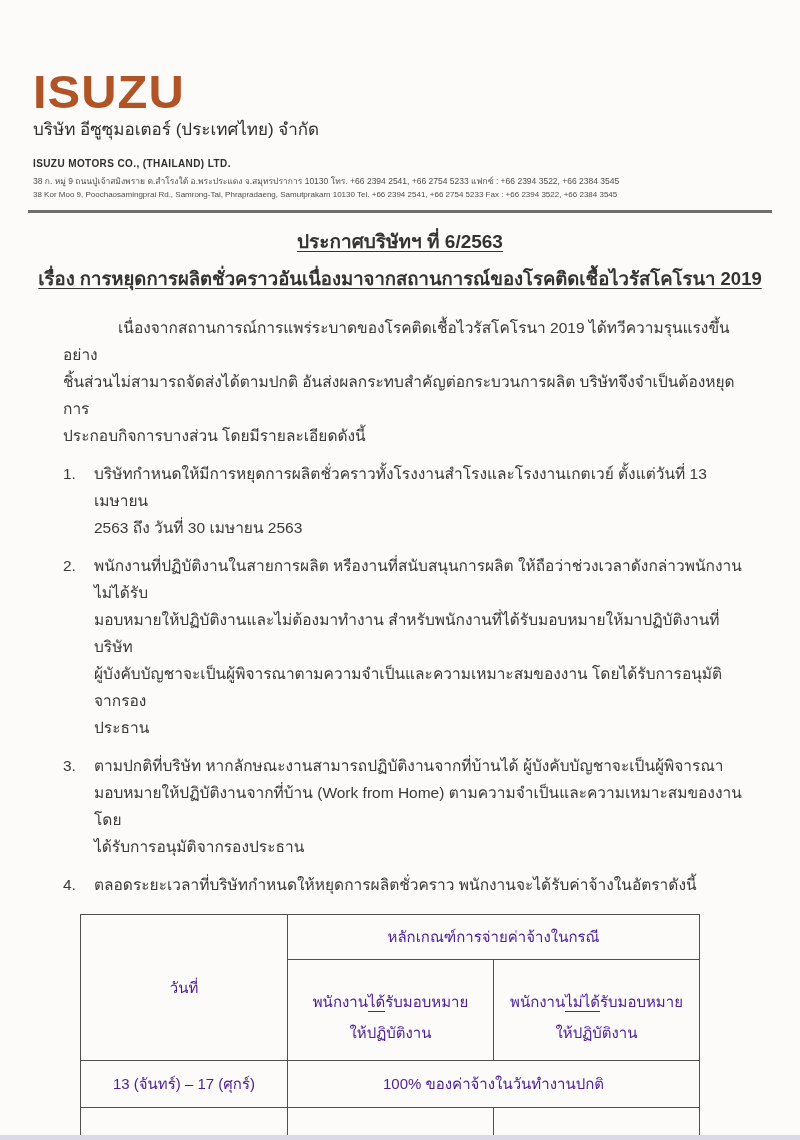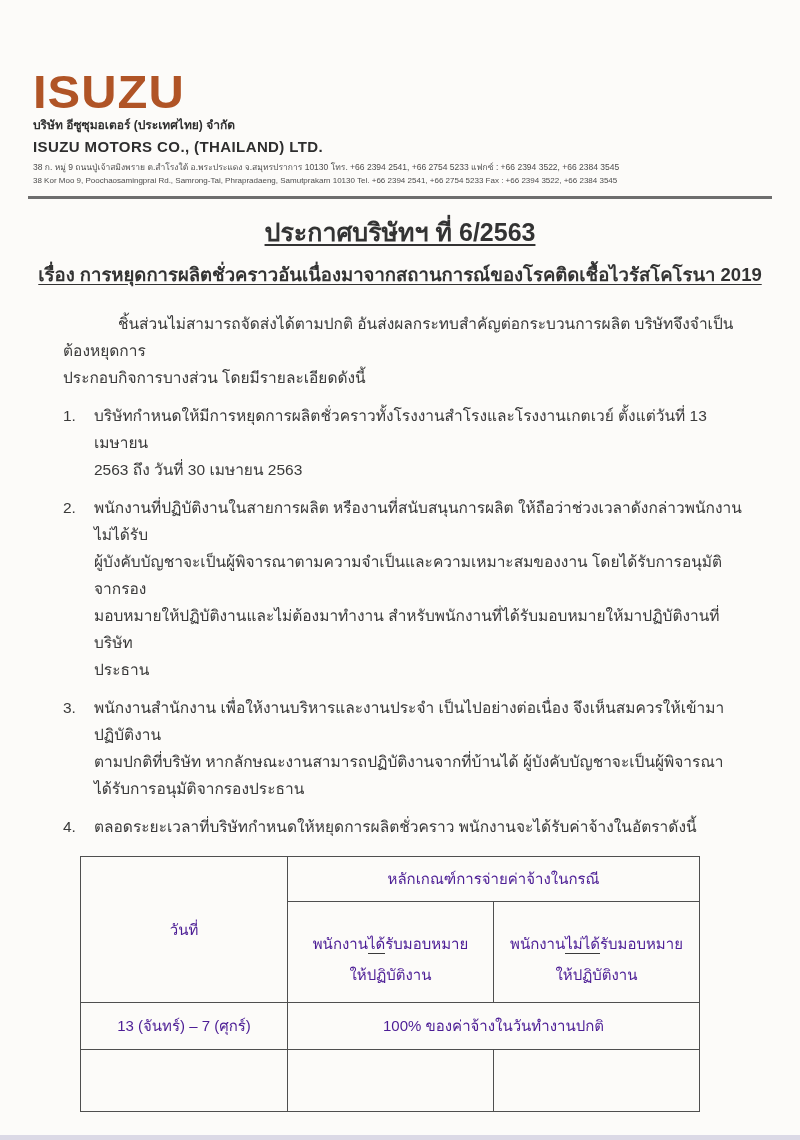--- a/index.html
+++ b/index.html
@@ -13,31 +13,31 @@
   }
   
   .letterhead { display:flex; padding:46px 30px 0 33px;flex-direction:column; }
   .logo-box { width:175px; flex:none; padding-top:22px; }
   .logo-text {
     font-size:47px; font-weight:bold; color:#b05426;
     letter-spacing:1px; transform:scaleX(1.04); transform-origin:left;
     line-height:1;
   }
   .company { flex:1; min-width:0; }
-  .co-th { font-size:12px; font-weight:bold; color:#2e2e2e; }
-  .co-en { font-size:15px; font-weight:bold; color:#2e2e2e; letter-spacing:0.4px; margin-top:4px; }
+  .co-th { font-size:17px; font-weight:normal; color:#2e2e2e; }
+  .co-en { font-size:10px; font-weight:bold; color:#2e2e2e; letter-spacing:0.4px; margin-top:16px; }
   .addr { font-size:8.5px; color:#4c4c4c; margin-top:5px; white-space:nowrap; overflow:hidden; }
   .addr-en { font-size:8px; margin-top:2px; }
   .divider { height:3px; background:#6e6e6e; margin:11px 28px 0 28px; }
   
   .title, .subject {
     text-align:center; font-weight:bold; color:#333;
     text-decoration:underline; text-underline-offset:3px;
   }
-  .title { font-size:25px; margin-top:13px; }
+  .title { font-size:19px; margin-top:13px; }
   .subject { font-size:18.5px; margin-top:8px;text-align:center; }
   
   .body-text { margin:21px 52px 0 63px; font-size:15.5px; }
   .para div { line-height:27px; }
   .intro div:first-child { text-indent:55px; }
   .item { display:flex; margin-top:11px; }
   .item .no { width:31px; flex:none; line-height:27px; }
   .item .txt { flex:1; }
   
   .wage-table {
@@ -78,47 +78,48 @@
   </div>
 
   <div class="divider"></div>
 
   <div class="title">ประกาศบริษัทฯ ที่ 6/2563</div>
   <div class="subject">เรื่อง การหยุดการผลิตชั่วคราวอันเนื่องมาจากสถานการณ์ของโรคติดเชื้อไวรัสโคโรนา 2019</div>
 
   <div class="body-text">
 
     <div class="para intro">
+        <div>เนื่องจากสถานการณ์การแพร่ระบาดของโรคติดเชื้อไวรัสโคโรนา 2019   ได้ทวีความรุนแรงขึ้นอย่าง</div>
         <div>ชิ้นส่วนไม่สามารถจัดส่งได้ตามปกติ  อันส่งผลกระทบสำคัญต่อกระบวนการผลิต บริษัทจึงจำเป็นต้องหยุดการ</div>
         <div>ประกอบกิจการบางส่วน โดยมีรายละเอียดดังนี้</div>
       </div>
 
     <div class="item">
       <span class="no">1.</span>
       <div class="txt para">
           <div>บริษัทกำหนดให้มีการหยุดการผลิตชั่วคราวทั้งโรงงานสำโรงและโรงงานเกตเวย์ ตั้งแต่วันที่  13  เมษายน</div>
           <div>2563 ถึง วันที่ 30 เมษายน 2563</div>
         </div>
     </div>
 
     <div class="item">
       <span class="no">2.</span>
       <div class="txt para">
           <div>พนักงานที่ปฏิบัติงานในสายการผลิต หรืองานที่สนับสนุนการผลิต ให้ถือว่าช่วงเวลาดังกล่าวพนักงานไม่ได้รับ</div>
+          <div>มอบหมายให้ปฏิบัติงานและไม่ต้องมาทำงาน   สำหรับพนักงานที่ได้รับมอบหมายให้มาปฏิบัติงานที่บริษัท</div>
           <div>ผู้บังคับบัญชาจะเป็นผู้พิจารณาตามความจำเป็นและความเหมาะสมของงาน โดยได้รับการอนุมัติจากรอง</div>
-          <div>มอบหมายให้ปฏิบัติงานและไม่ต้องมาทำงาน   สำหรับพนักงานที่ได้รับมอบหมายให้มาปฏิบัติงานที่บริษัท</div>
           <div>ประธาน</div>
         </div>
     </div>
 
     <div class="item">
       <span class="no">3.</span>
       <div class="txt para">
-          <div>พนักงานสำนักงาน เพื่อให้งานบริหารและงานประจำ เป็นไปอย่างต่อเนื่อง จึงเห็นสมควรให้เข้ามาปฏิบัติงาน</div>
           <div>ตามปกติที่บริษัท หากลักษณะงานสามารถปฏิบัติงานจากที่บ้านได้ ผู้บังคับบัญชาจะเป็นผู้พิจารณา</div>
+          <div>มอบหมายให้ปฏิบัติงานจากที่บ้าน (Work from Home) ตามความจำเป็นและความเหมาะสมของงาน โดย</div>
           <div>ได้รับการอนุมัติจากรองประธาน</div>
         </div>
     </div>
 
     <div class="item">
       <span class="no">4.</span>
       <div class="txt para">
           <div>ตลอดระยะเวลาที่บริษัทกำหนดให้หยุดการผลิตชั่วคราว พนักงานจะได้รับค่าจ้างในอัตราดังนี้</div>
         </div>
     </div>
@@ -133,21 +134,21 @@
         <td class="col-2 cell-subheader">
           <div class="l1"><span>พนักงาน</span><span class="u-part">ได้</span><span>รับมอบหมาย</span></div>
           <div class="l2">ให้ปฏิบัติงาน</div>
         </td>
         <td class="col-3 cell-subheader">
           <div class="l1"><span>พนักงาน</span><span class="u-part">ไม่ได้</span><span>รับมอบหมาย</span></div>
           <div class="l2">ให้ปฏิบัติงาน</div>
         </td>
       </tr>
       <tr class="row-body-1">
-        <td class="cell-date">13 (จันทร์) – 7 (ศุกร์)</td>
+        <td class="cell-date">13 (จันทร์) – 17 (ศุกร์)</td>
         <td colspan="2">100% ของค่าจ้างในวันทำงานปกติ</td>
       </tr>
       <tr class="row-body-2">
         <td class="cell-date two-line"></td>
         <td class="two-line"></td>
         <td class="two-line"></td>
       </tr>
 
     </tbody>
       </table>

